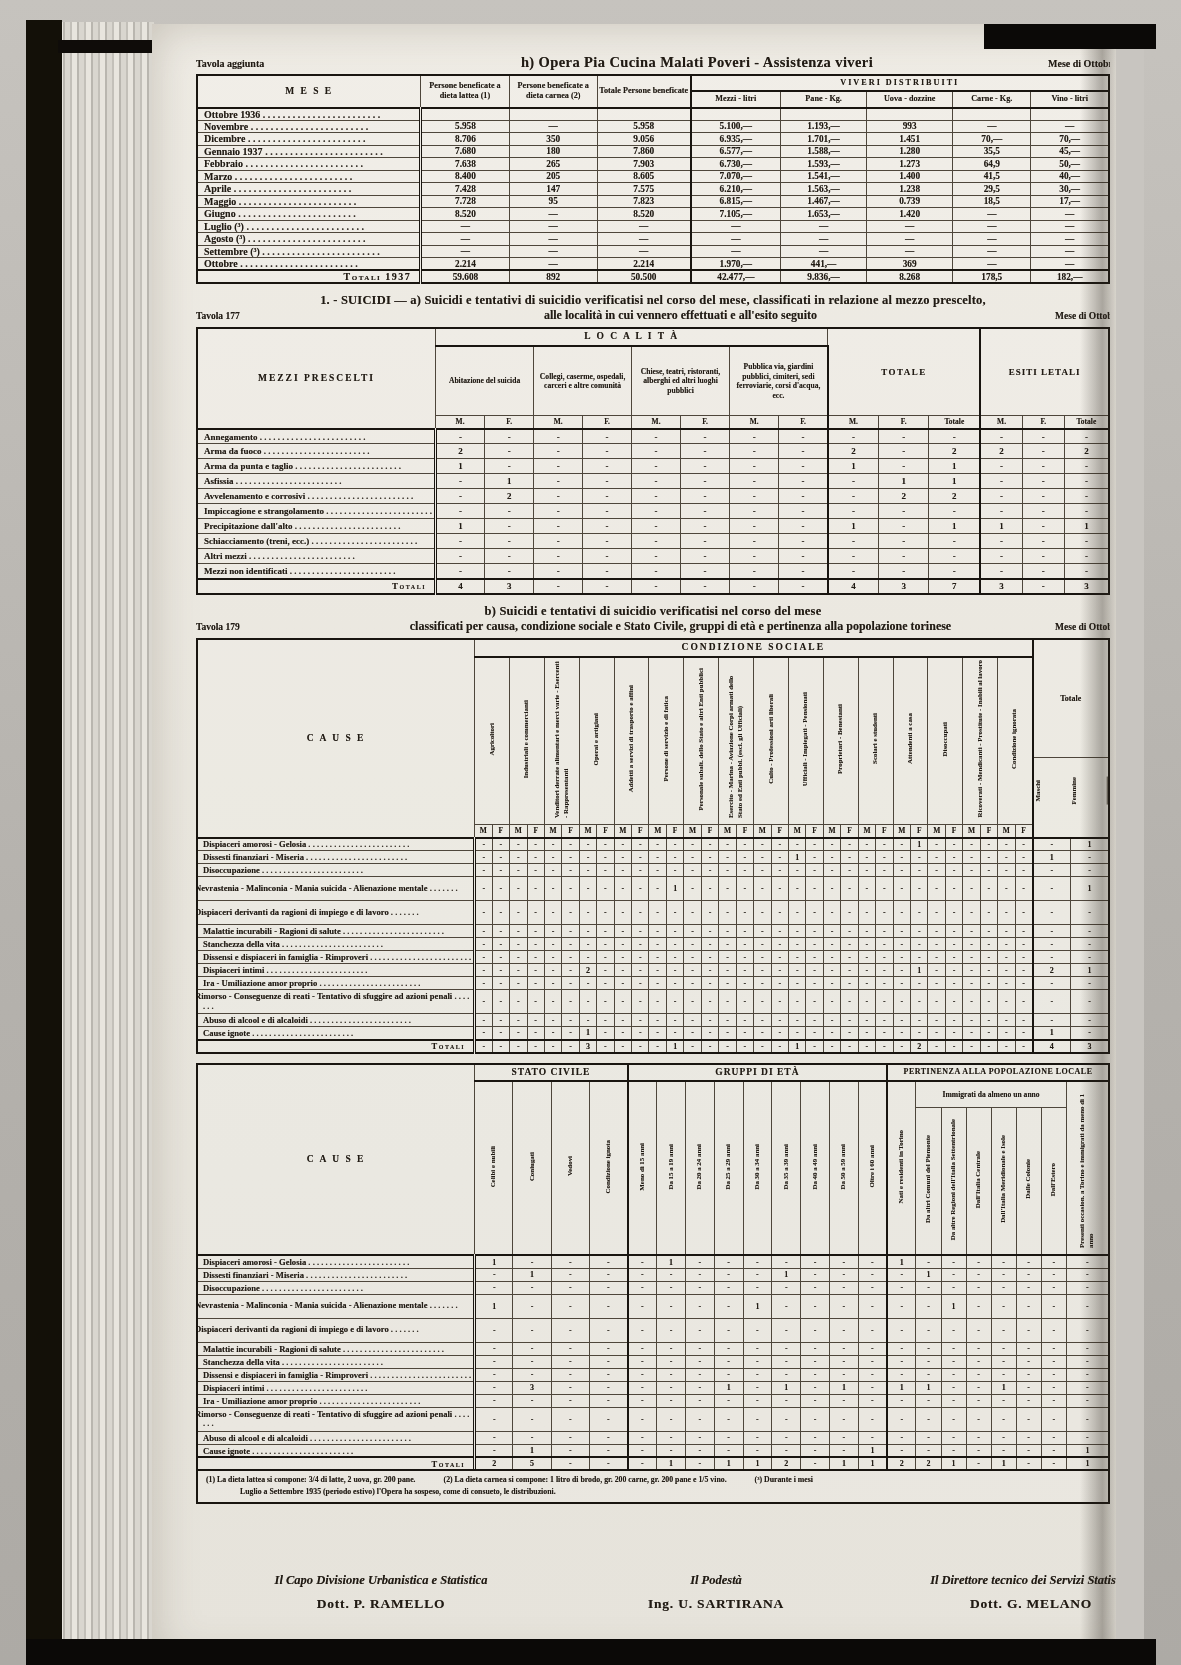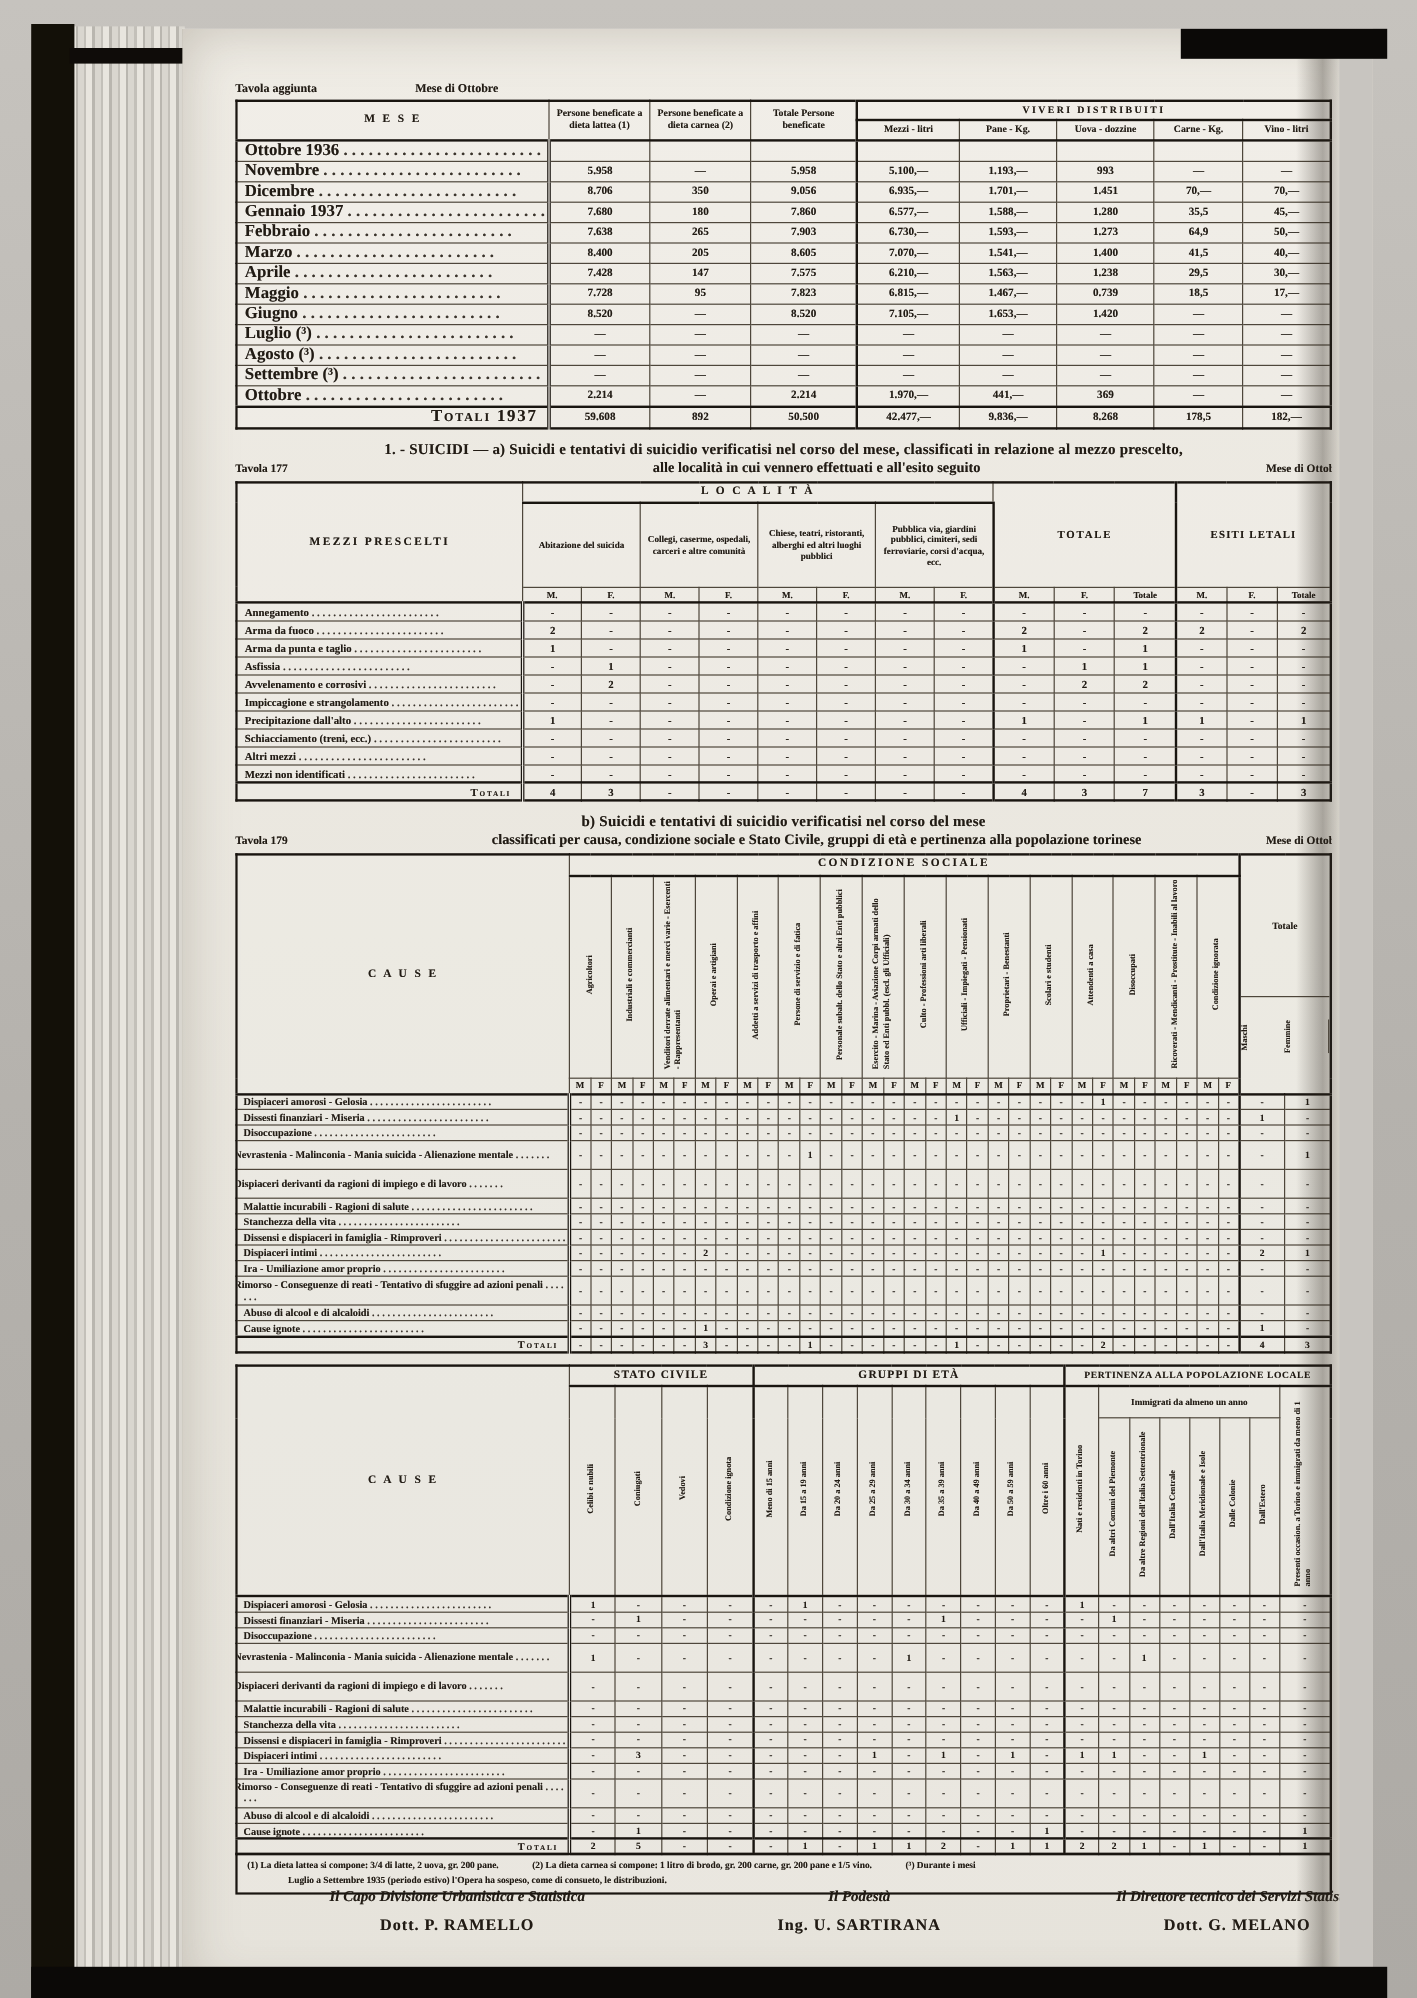--- a/index.html
+++ b/index.html
@@ -13,21 +13,21 @@
   .spine{position:absolute;left:26px;top:20px;width:36px;height:1645px;background:#131008;}
   .bar-top-thin{position:absolute;left:58px;top:40px;width:944px;height:13px;background:#0f0c09;}
   .bar-top-heavy{position:absolute;left:984px;top:24px;width:172px;height:25px;background:#0b0907;z-index:6;}
   .bar-bottom{position:absolute;left:26px;top:1639px;width:1130px;height:26px;background:#0b0907;z-index:6;}
   .page{position:absolute;left:152px;top:24px;width:992px;height:1641px;overflow:hidden;z-index:2;
     background:linear-gradient(180deg,#efece5,#e9e6de 55%,#e6e3db);
     box-shadow:inset 0 0 46px rgba(92,82,64,.28);}
   .curl{position:absolute;left:928px;top:0;width:36px;height:100%;
     background:linear-gradient(90deg,rgba(0,0,0,0),rgba(42,36,28,.34) 62%,rgba(90,84,74,.12));}
   .beyond{position:absolute;left:964px;top:0;width:28px;height:100%;background:#c8c5c0;}
-  .content{position:absolute;left:44px;top:43px;width:914px;overflow:hidden;}
+  .content{position:absolute;left:44px;top:28px;width:914px;overflow:hidden;}
   .ink{text-shadow:0 0 .4px rgba(25,18,10,.45);}
 
   
   .tbl-cap{display:flex;align-items:baseline;margin:2px 0 3px 0;}
   .cap-left{width:150px;font-weight:bold;font-size:10px;}
   .cap-title{flex:1;text-align:center;font-weight:bold;font-size:14.5px;letter-spacing:.4px;}
   .cap-right{width:120px;margin-right:-58px;font-weight:bold;font-size:10px;white-space:nowrap;}
   .sec{margin:9px 0 4px 0;}
   .sec .l1{text-align:center;font-weight:bold;font-size:12.5px;letter-spacing:.2px;}
   .sec .l2row{display:flex;align-items:baseline;}
@@ -50,21 +50,21 @@
   .lab.wrap{white-space:normal;padding-left:12px;text-indent:-8px;line-height:1.15;}
   .lt::after{content:" . . . . . . . . . . . . . . . . . . . . . . . .";color:#3a332b;}
   .wrap .lt::after{content:" . . . . . . .";}
   .trow{border-top:2px solid #191510;}
   .trow .n{font-size:9px;}
   .tlab{text-align:right;font-variant:small-caps;letter-spacing:1.5px;padding-right:8px;}
   .hb{border-right:2px solid #191510;}
 
   
   #tblA .n{font-size:9.3px;height:12.5px;}
-  #tblA .lab{font-size:14px;padding-left:6px;}
+  #tblA .lab{font-size:10px;padding-left:6px;}
   #tblA thead .ch{font-size:8.2px;}
   
   #tbl177 .n{font-size:9px;height:15px;}
   #tbl177 .lab{font-size:9px;padding-left:6px;}
   
   .t9 .n{font-size:8px;height:13px;}
   .t9 .lab{font-size:8.6px;padding-left:5px;}
   .t9 .lab.wrap{height:24px;}
 
   
@@ -104,20 +104,21 @@
 
 <div id="canvas">
   <div class="leaves"></div>
   <div class="spine"></div>
 
   <div class="page ink">
     <div class="content">
 
       <div class="tbl-cap">
         <span class="cap-left">Tavola aggiunta</span>
+        <span class="cap-title">h) Opera Pia Cucina Malati Poveri - Assistenza viveri</span>
         <span class="cap-right">Mese di Ottobre</span>
       </div>
 
       <table class="frame" id="tblA">
         <colgroup>
           <col style="width:225px">
             <col style="width:90px">
             <col style="width:90px">
             <col style="width:95px">
           <col style="width:92px">

